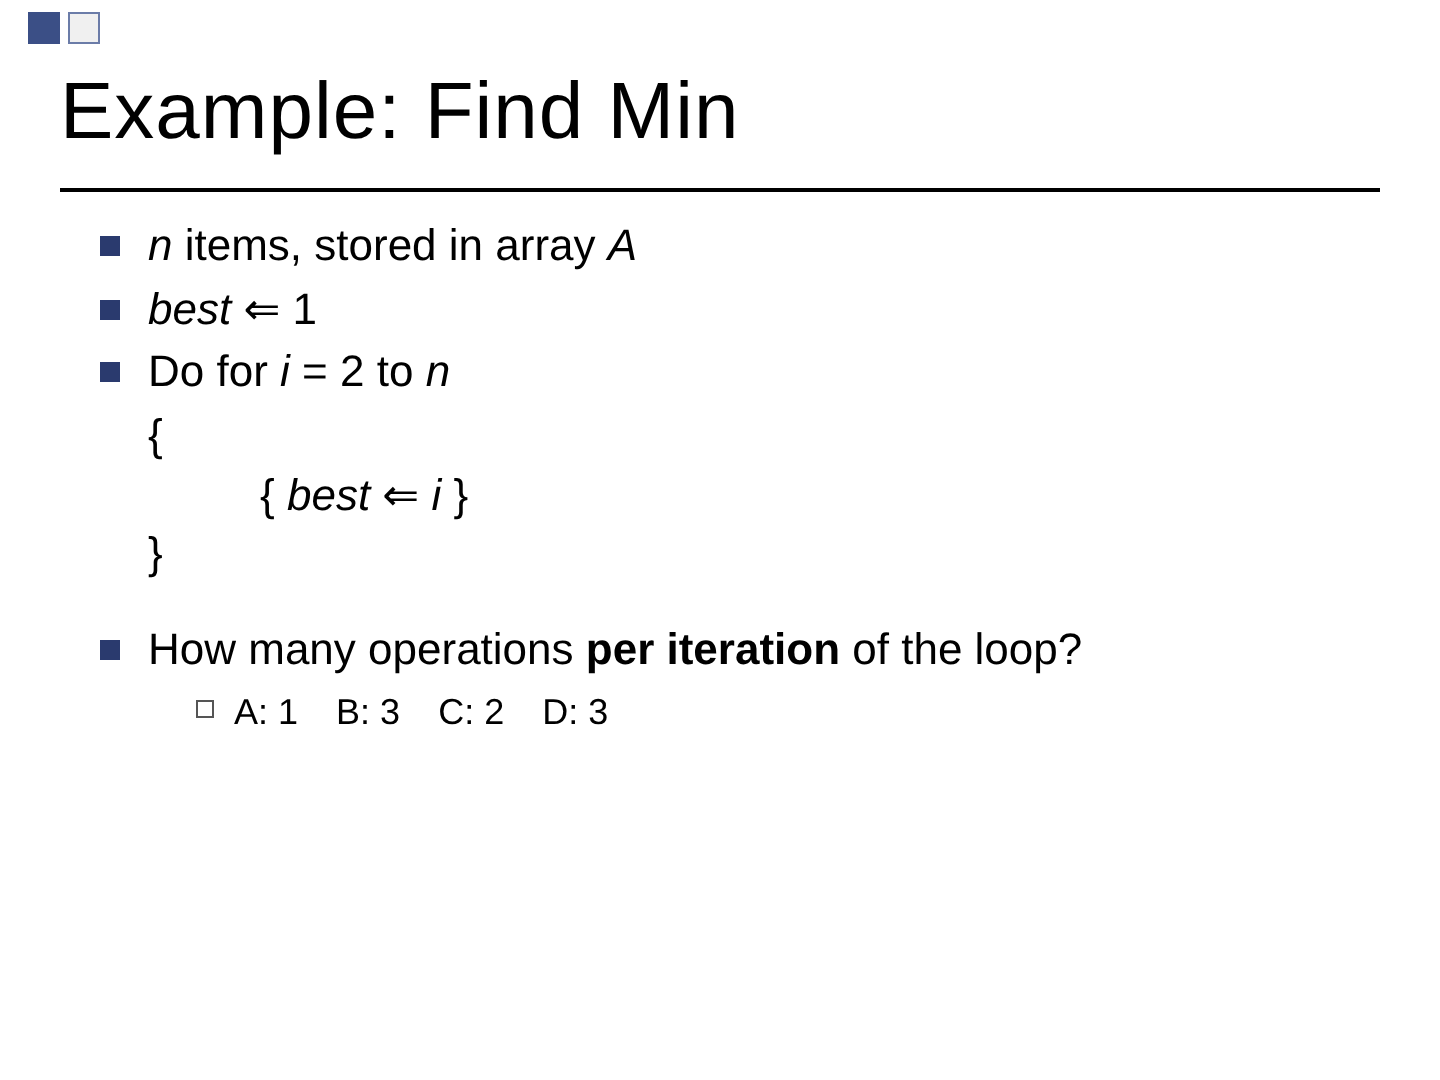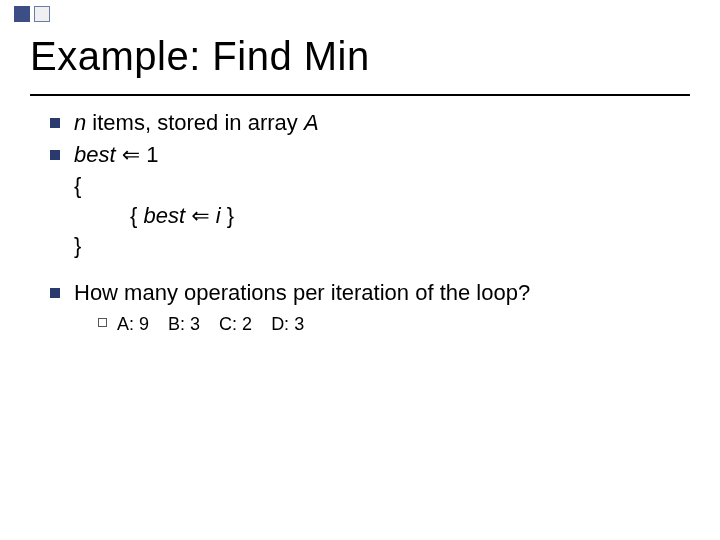--- a/index.html
+++ b/index.html
@@ -81,21 +81,21 @@
   }
   .indent {
     padding-left: 80px;
   }
   .brace {
     padding-left: 24px;
   }
   .italic { font-style: italic; }
   .arrow { font-family: Arial, sans-serif; }
   .gap { height: 18px; }
-  .bold { font-weight: 400; }
+  .bold { font-weight: 700; }
   .sub-row {
     display: flex;
     align-items: flex-start;
     margin-top: 4px;
     margin-left: 24px;
     font-size: 18px;
   }
   .sub-bullet {
     flex: 0 0 auto;
     width: 9px;
@@ -131,41 +131,47 @@
     </div>
 
 
     <div class="bullet-row">
       <div class="bullet-sq"></div>
       <div class="bullet-text">
         <span class="italic">best</span><span class="arrow"> ⇐ </span><span>1</span>
       </div>
     </div>
 
+    <div class="bullet-row">
+      <div class="bullet-sq"></div>
+      <div class="bullet-text">
+        <span>Do for </span><span class="italic">i</span><span> = 2 to </span><span class="italic">n</span>
+      </div>
+    </div>
 
     <div class="brace">{</div>
 
 
     <div class="indent">
       <span>{ </span><span class="italic">best</span><span class="arrow"> ⇐ </span><span class="italic">i</span><span> }</span>
     </div>
 
     <div class="brace">}</div>
 
     <div class="gap"></div>
 
     <div class="bullet-row">
       <div class="bullet-sq"></div>
       <div class="bullet-text">
         <span>How many operations </span><span class="bold">per iteration</span><span> of the loop?</span>
 
         <div class="sub-row">
           <div class="sub-bullet"></div>
           <div class="choices">
-            <span>A: 9</span>&nbsp;&nbsp;
+            <span>A: 1</span>&nbsp;&nbsp;
             <span>B: 3</span>&nbsp;&nbsp;
             <span>C: 2</span>&nbsp;&nbsp;
             <span>D: 3</span>
           </div>
         </div>
       </div>
     </div>
 
   </div>
 </div>

